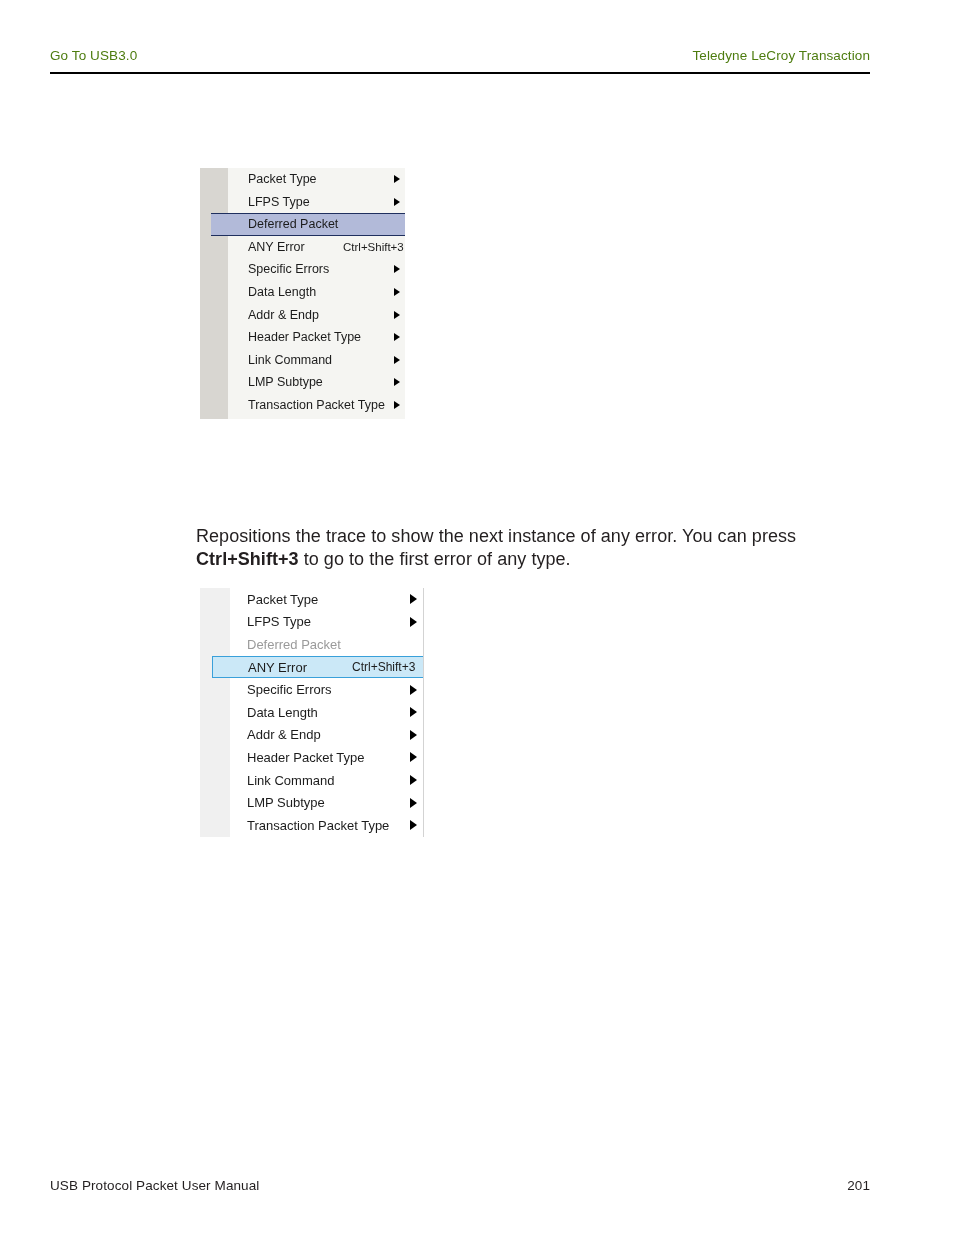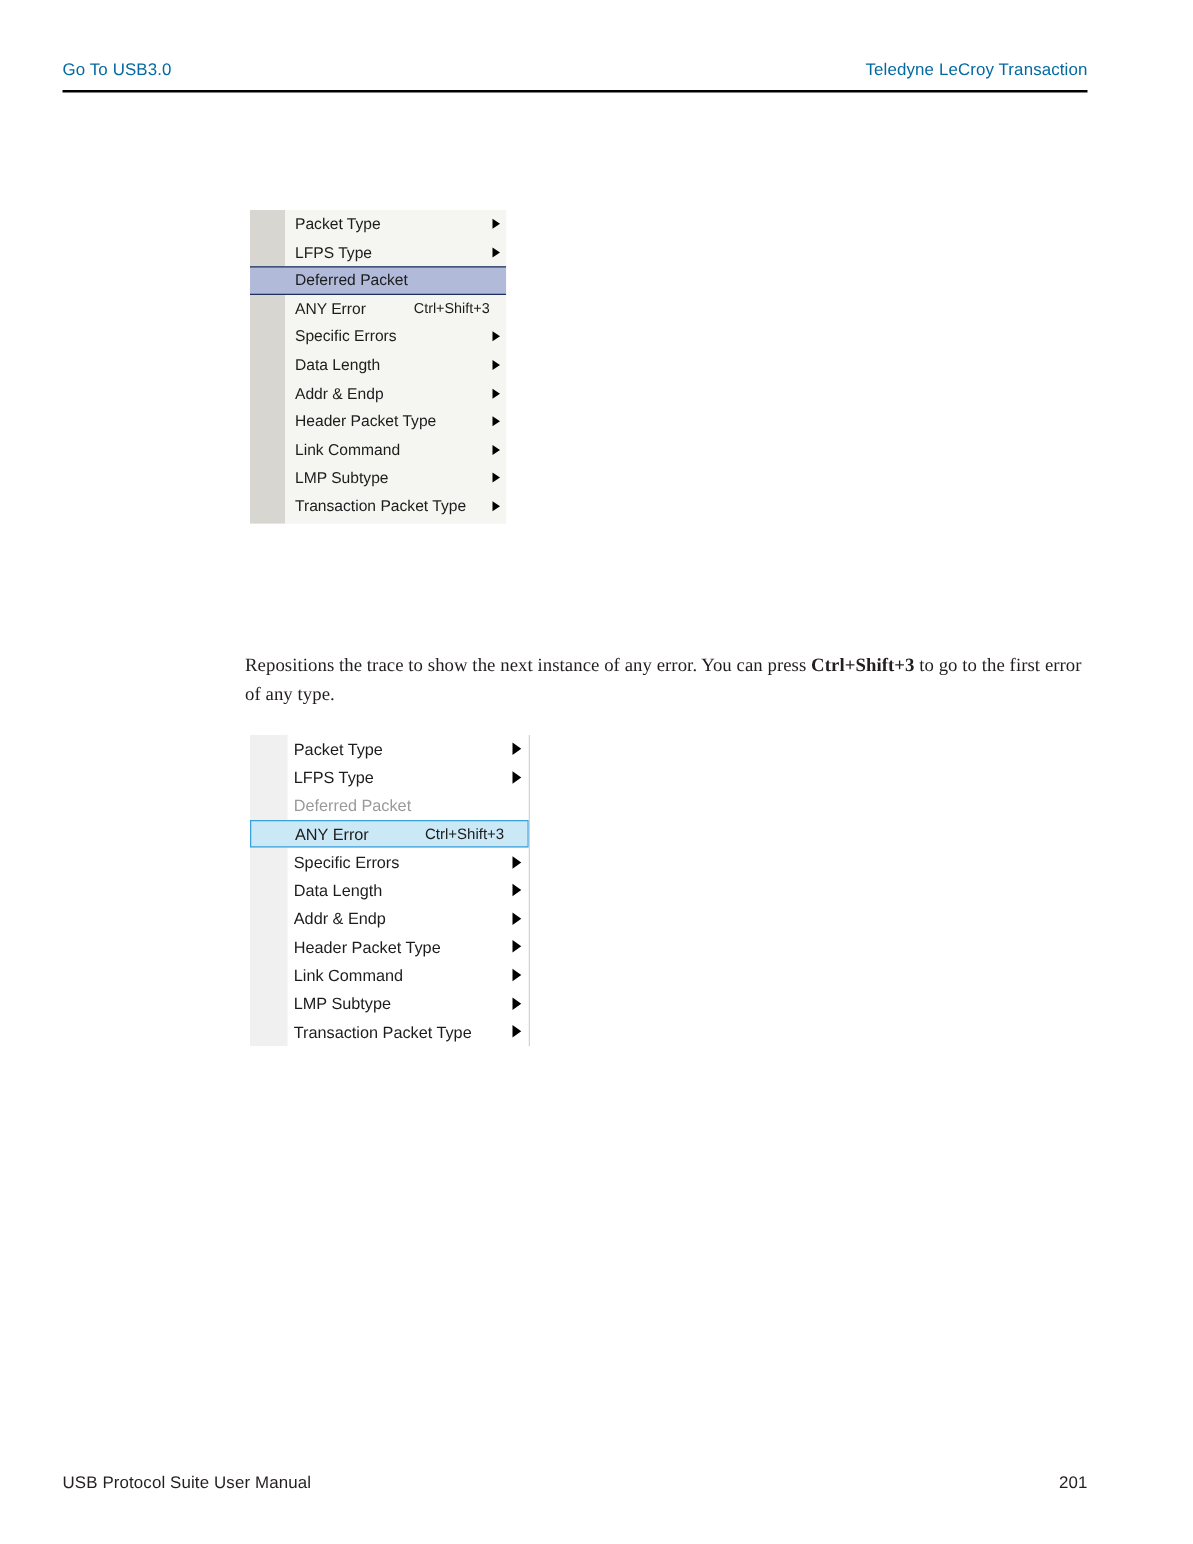--- a/index.html
+++ b/index.html
@@ -24,21 +24,21 @@
   
   .page-header {
     position: absolute;
     left: 50px;
     top: 48px;
     width: 820px;
     display: flex;
     justify-content: space-between;
     align-items: baseline;
     font-size: 13.5px;
-    color: #0369a1;
+    color: #4d7c0f;
     letter-spacing: 0.1px;
   }
   .header-rule {
     position: absolute;
     left: 50px;
     top: 72px;
     width: 820px;
     height: 1.6px;
     background: #000000;
   }
@@ -56,35 +56,35 @@
     color: #231f20;
     letter-spacing: 0.1px;
   }
 
   
   .body-paragraph {
     position: absolute;
     left: 196px;
     top: 507px;
     width: 676px;
-    font-size: 15px;
+    font-size: 18px;
     line-height: 22.5px;
     color: #231f20;
     letter-spacing: 0.05px;
-    font-family: Liberation Serif, serif;
   }
   .body-paragraph b {
     font-weight: bold;
   }
 
   
   .ctx-menu {
     position: absolute;
     box-sizing: border-box;
     overflow: hidden;
+    padding-left: 12px;
   }
   .ctx-menu .gutter {
     position: absolute;
     left: 0;
     top: 0;
     bottom: 0;
     width: 28px;
   }
   .ctx-menu .items {
     position: relative;
@@ -287,17 +287,17 @@
           <span class="arrow"></span>
         </div>
         <div class="ctx-row">
           <span class="label">Transaction Packet Type</span>
           <span class="arrow"></span>
         </div>
       </div>
   </div>
 
   <div class="page-footer">
-    <span>USB Protocol Suite User Manual</span>
+    <span>USB Protocol Packet User Manual</span>
     <span>201</span>
   </div>
 
 </div>
 
 </body></html>

